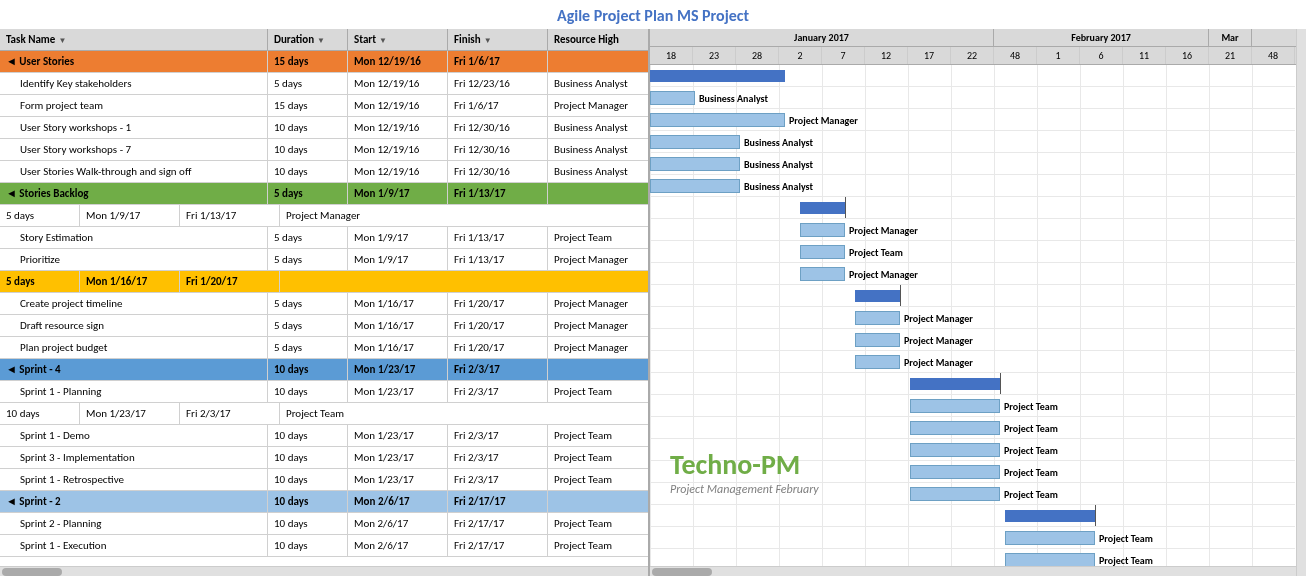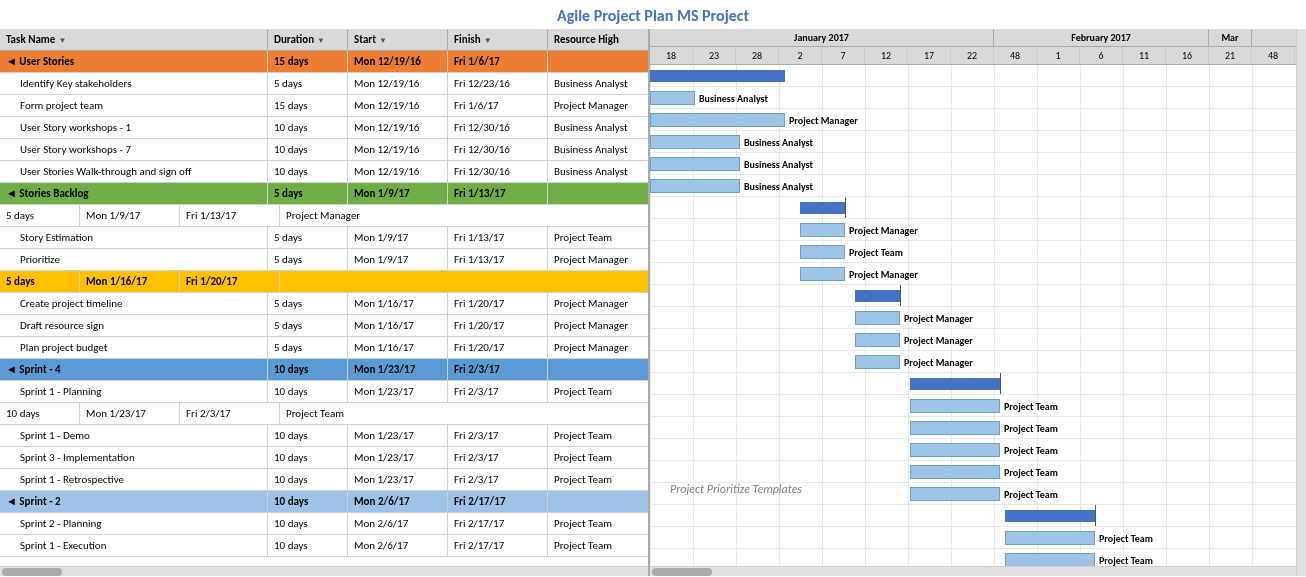--- a/index.html
+++ b/index.html
@@ -1034,21 +1034,22 @@
           <div class="gantt-grid-line" style="left: 559px;"></div>
           <div class="gantt-grid-line" style="left: 602px;"></div>
           <div class="gantt-bar-container" style="left: 355px; width: 190px;">
             <div style="background: rgb(157, 195, 230); border: 1px solid rgb(109, 160, 196); height: 14px; width: 90px;"></div>
             <span class="gantt-bar-label">Project Team</span>
           </div>
         </div>
       </div>
 
     <div class="watermark">
-      <div class="watermark-sub">Project Prioritize Templates</div>
+      <div class="watermark-title">Techno-PM</div>
+      <div class="watermark-sub">Project Management February</div>
     </div>
 
     <div class="scrollbar-h" style="position:absolute;bottom:0;left:0;right:10px;">
       <div class="scrollbar-thumb"></div>
     </div>
     <div class="scrollbar-v" style="position:absolute;top:0;bottom:0;right:0;"></div>
   </div>
 </div>
 
 </body></html>

